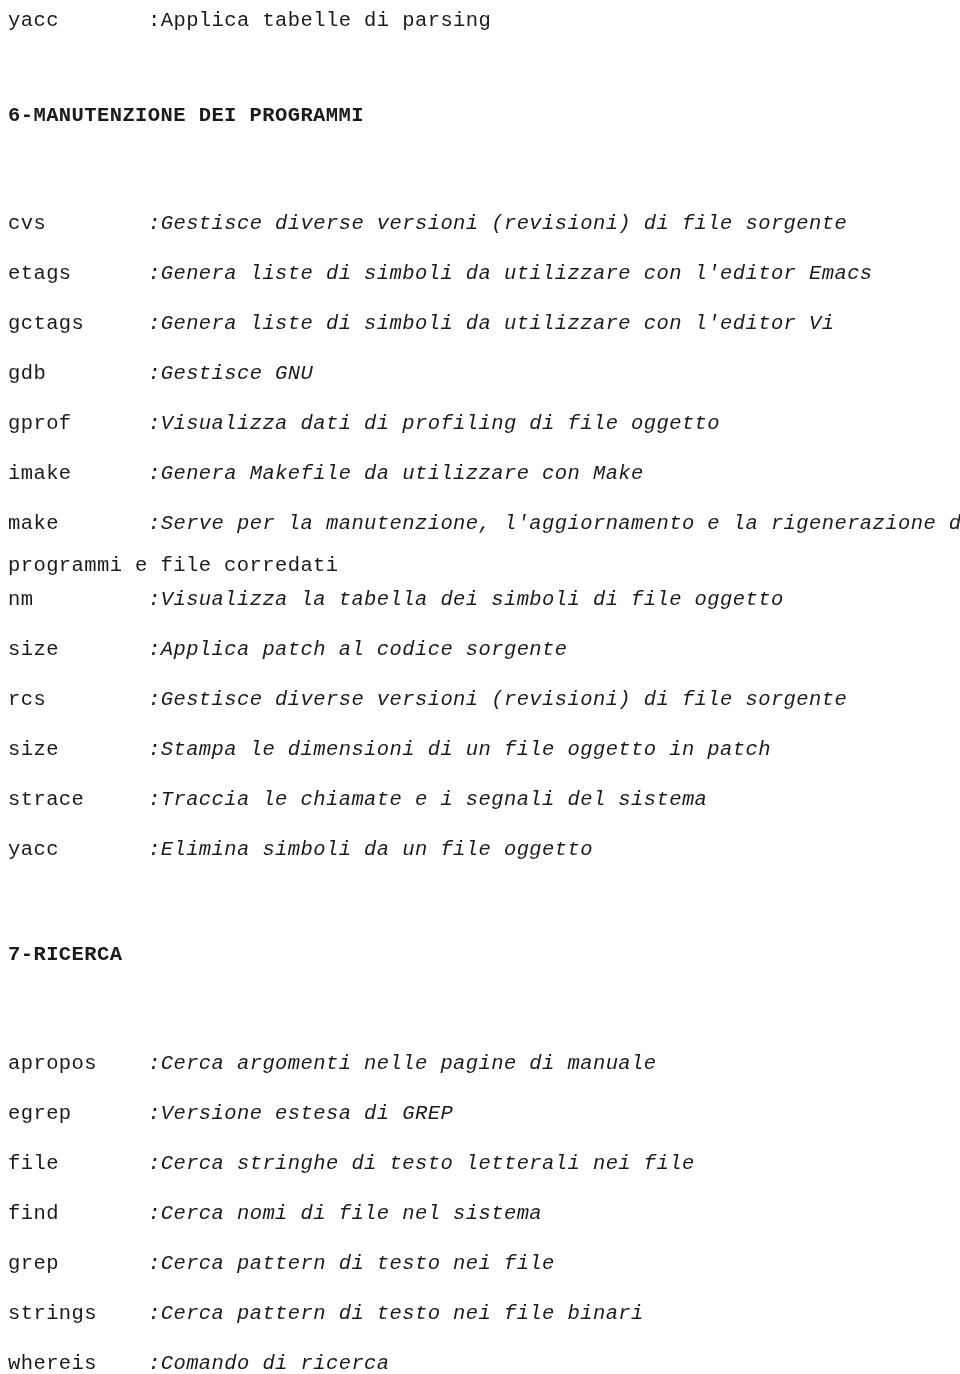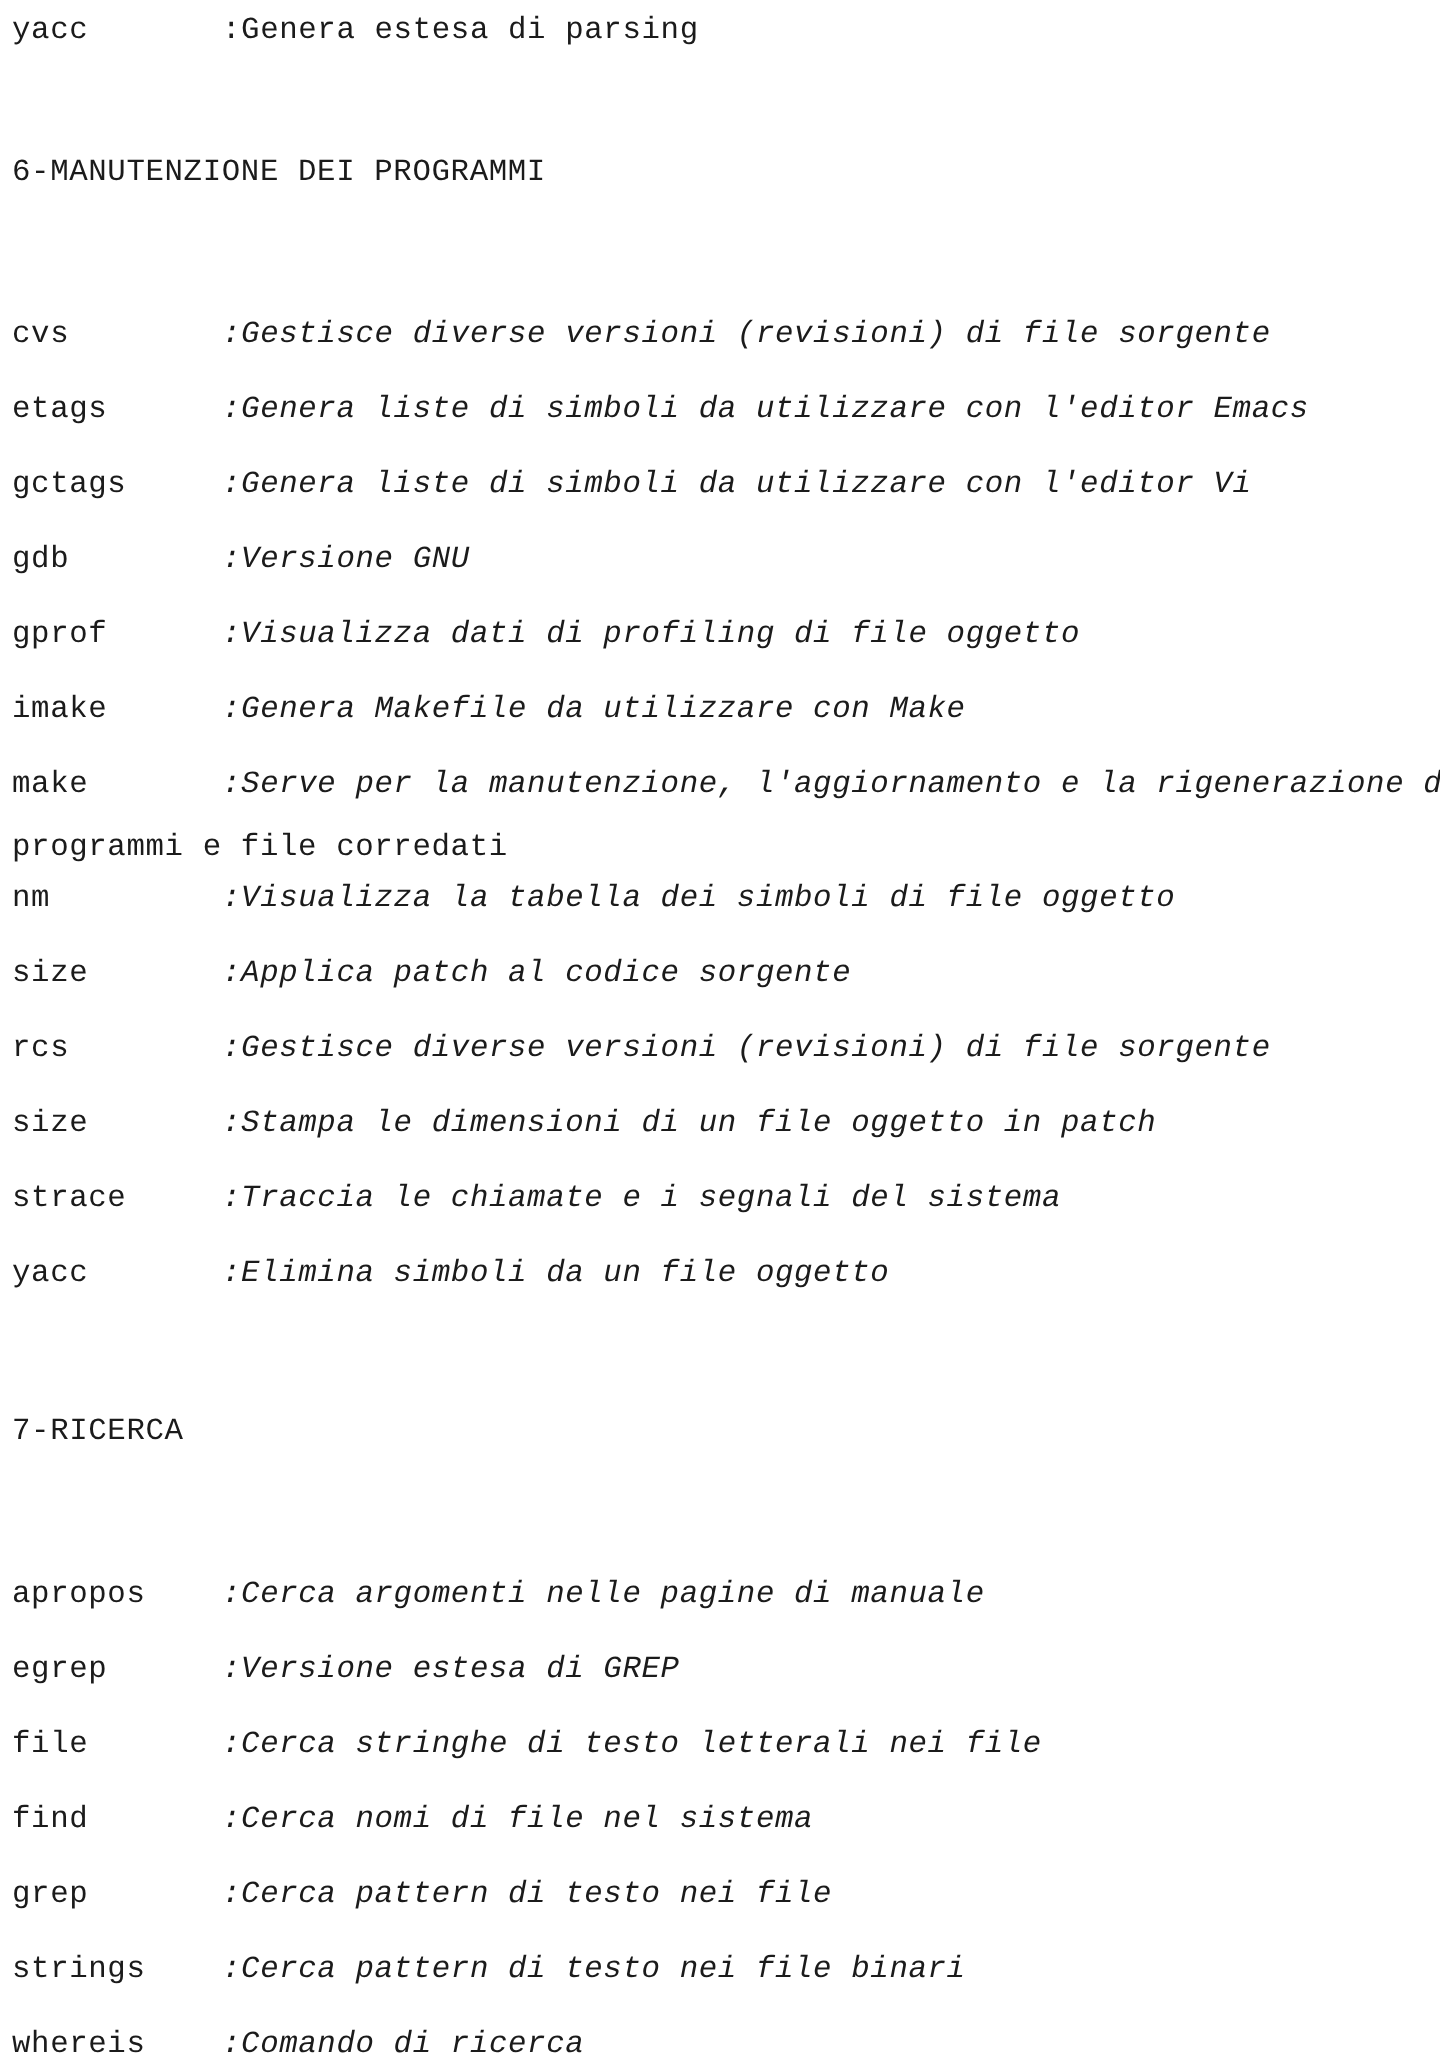--- a/index.html
+++ b/index.html
@@ -53,48 +53,49 @@
   }
 
   
   .heading {
     position: absolute;
     left: 8px;
     white-space: pre;
     font-size: 20.5px;
     line-height: 26px;
     letter-spacing: 0.02em;
+    font-weight: bold;
   }
 
   
   .toprow {
     position: absolute;
     left: 0;
     width: 960px;
     font-size: 20.5px;
     line-height: 26px;
     letter-spacing: 0.02em;
   }
 </style>
 </head>
 <body>
 
 <div class="page">
 
   <div class="toprow" id="orphan-row" style="top: 8px;">
     <span class="name" style="position:absolute;left:8px;">yacc</span>
-    <span class="desc" style="position:absolute;left:148px;">:Genera estesa di parsing</span>
+    <span class="desc" style="position:absolute;left:148px;">:Applica tabelle di parsing</span>
   </div>
 
   <div class="heading" id="heading-1" style="top: 103px;">6-MANUTENZIONE DEI PROGRAMMI</div>
   <div id="section-1-entries">
       <div class="row" style="top: 211px;"><span class="name">cvs</span><span class="desc">:Gestisce diverse versioni (revisioni) di file sorgente</span></div>
       <div class="row" style="top: 261px;"><span class="name">etags</span><span class="desc">:Genera liste di simboli da utilizzare con l'editor Emacs</span></div>
       <div class="row" style="top: 311px;"><span class="name">gctags</span><span class="desc">:Genera liste di simboli da utilizzare con l'editor Vi</span></div>
-      <div class="row" style="top: 361px;"><span class="name">gdb</span><span class="desc">:Versione GNU</span></div>
+      <div class="row" style="top: 361px;"><span class="name">gdb</span><span class="desc">:Gestisce GNU</span></div>
       <div class="row" style="top: 411px;"><span class="name">gprof</span><span class="desc">:Visualizza dati di profiling di file oggetto</span></div>
       <div class="row" style="top: 461px;"><span class="name">imake</span><span class="desc">:Genera Makefile da utilizzare con Make</span></div>
       <div class="row" style="top: 511px;"><span class="name">make</span><span class="desc">:Serve per la manutenzione, l'aggiornamento e la rigenerazione di</span><span class="cont">programmi e file corredati</span></div>
       <div class="row" style="top: 587px;"><span class="name">nm</span><span class="desc">:Visualizza la tabella dei simboli di file oggetto</span></div>
       <div class="row" style="top: 637px;"><span class="name">size</span><span class="desc">:Applica patch al codice sorgente</span></div>
       <div class="row" style="top: 687px;"><span class="name">rcs</span><span class="desc">:Gestisce diverse versioni (revisioni) di file sorgente</span></div>
       <div class="row" style="top: 737px;"><span class="name">size</span><span class="desc">:Stampa le dimensioni di un file oggetto in patch</span></div>
       <div class="row" style="top: 787px;"><span class="name">strace</span><span class="desc">:Traccia le chiamate e i segnali del sistema</span></div>
       <div class="row" style="top: 837px;"><span class="name">yacc</span><span class="desc">:Elimina simboli da un file oggetto</span></div>
     </div>

